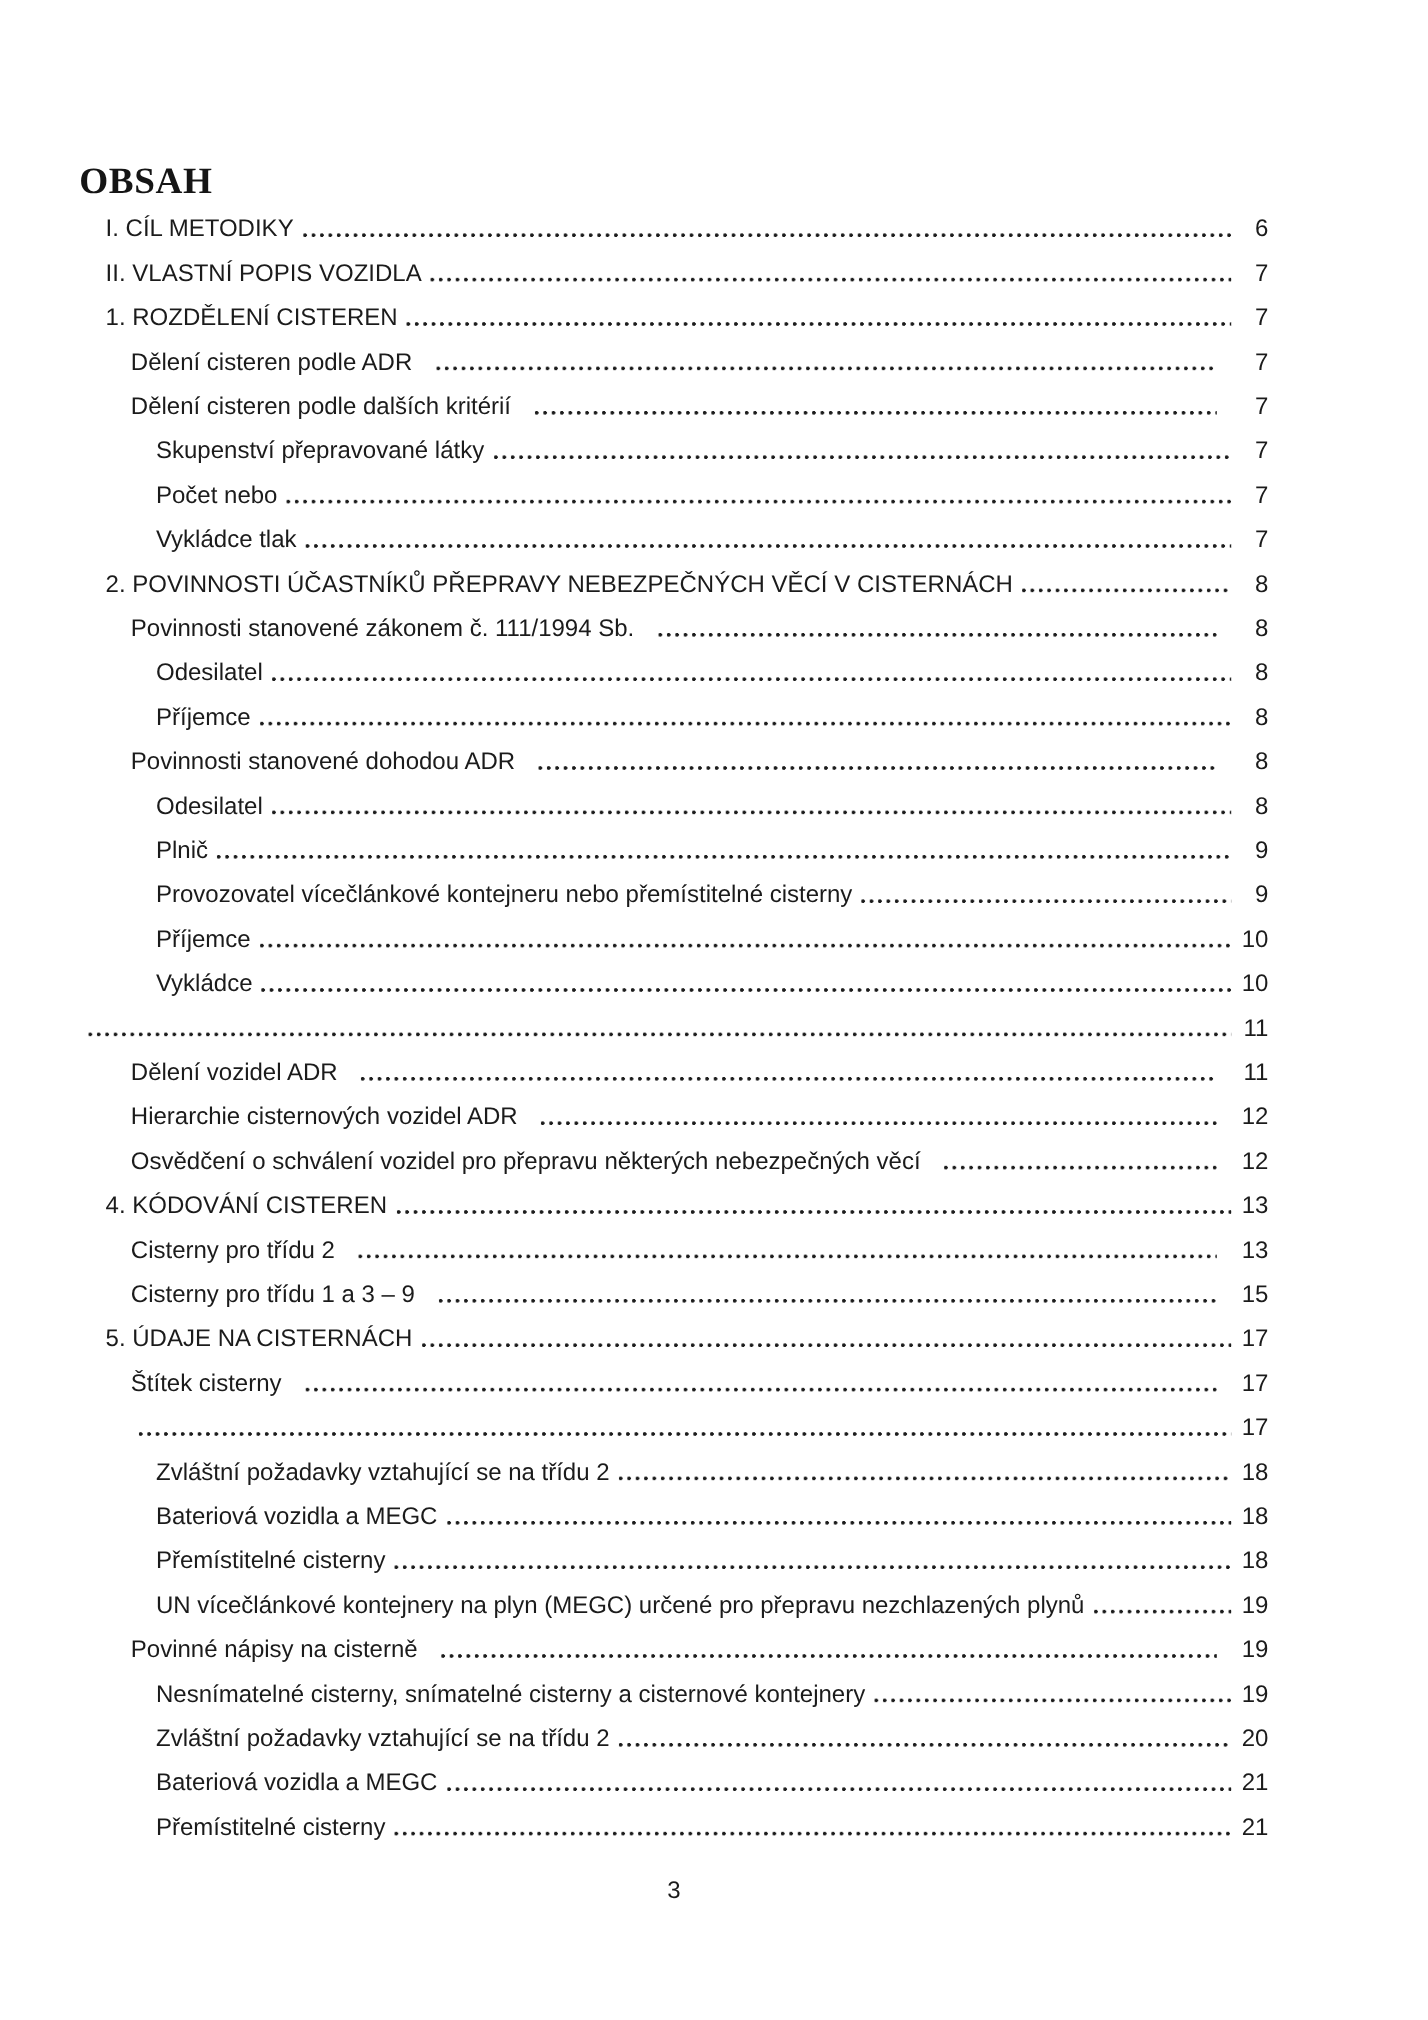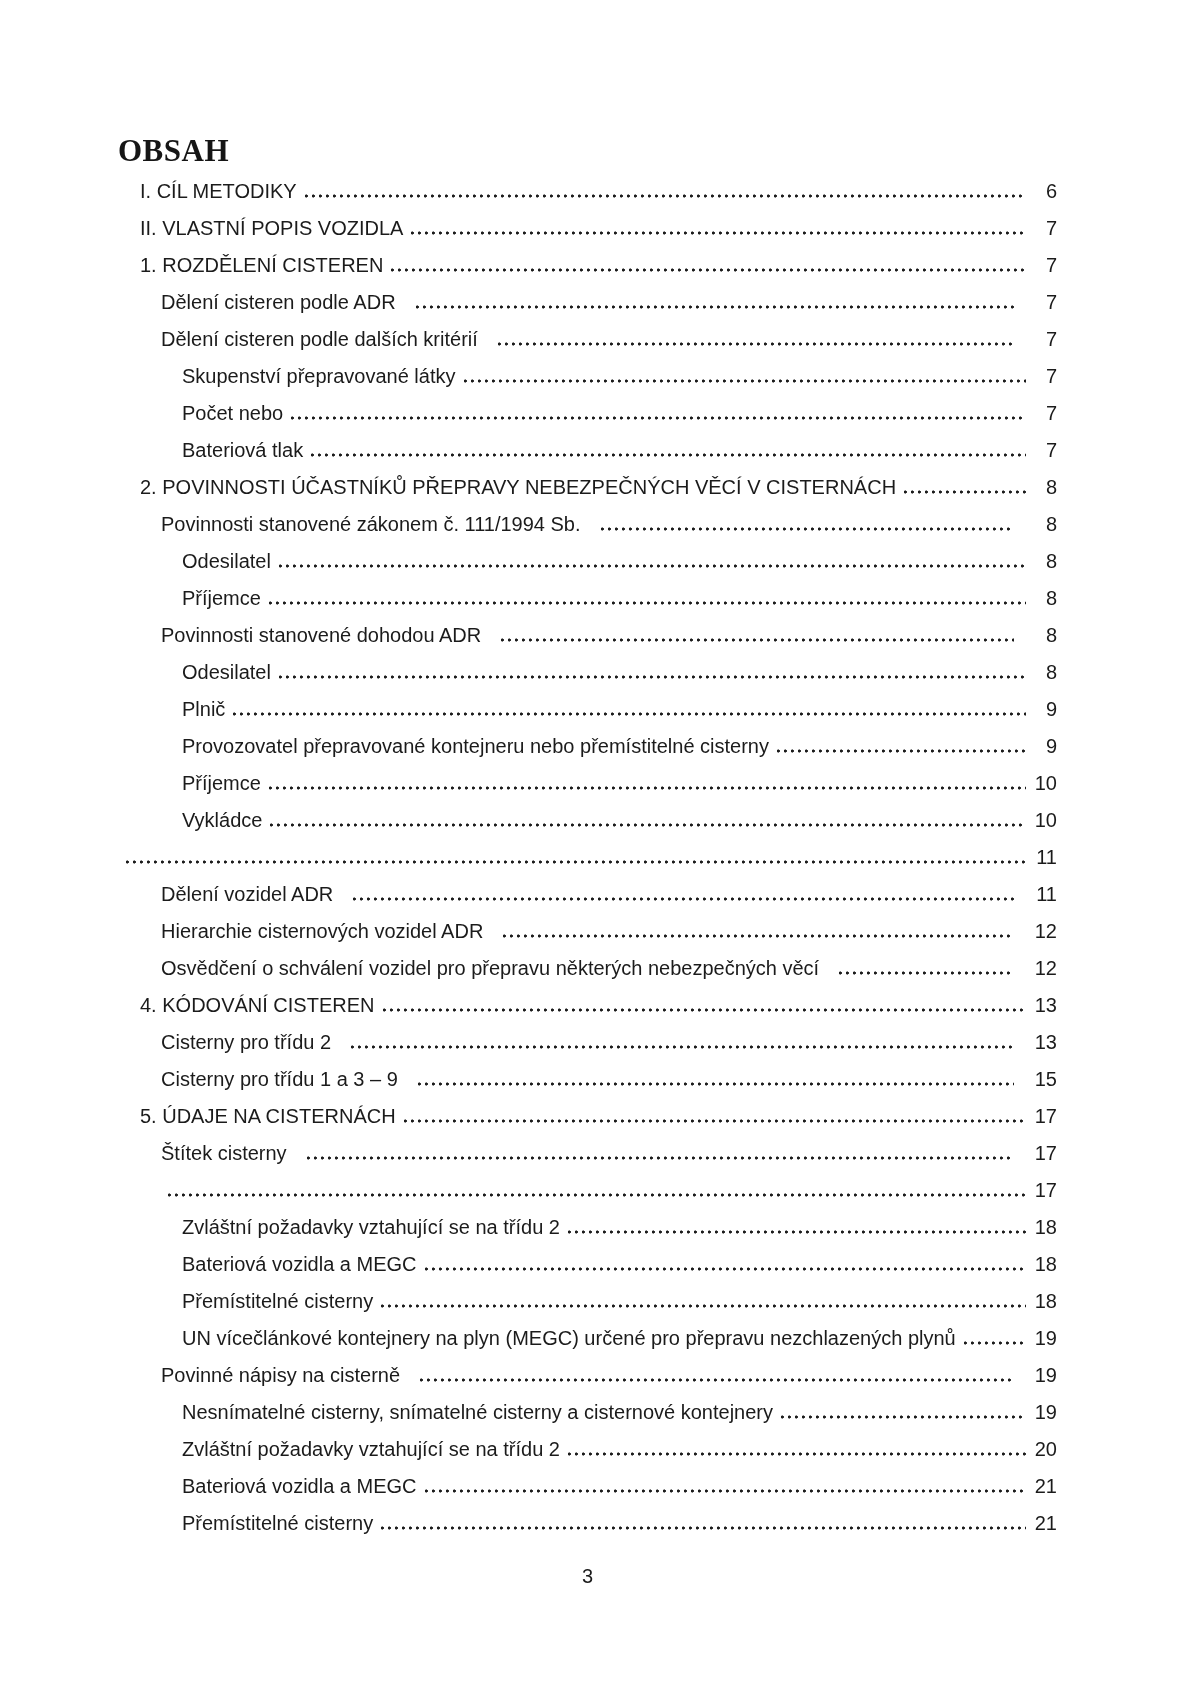--- a/index.html
+++ b/index.html
@@ -14,21 +14,21 @@
     font-family: "Liberation Sans", sans-serif;
     color: #1b1b1b;
     overflow: hidden;
   }
   .page {
     position: absolute;
     top: 0; left: 0;
     width: 1190px;
     height: 1683px;
     box-sizing: border-box;
-    padding: 133px 133px 0 118px;
+    padding: 133px 133px 0 66px;
     background: #ffffff;
   }
   .doc-title {
     font-family: "Liberation Serif", "DejaVu Serif", serif;
     font-weight: 700;
     font-size: 31px;
     line-height: 36px;
     margin: 0 0 11px 0;
     letter-spacing: 0.5px;
     color: #151515;
@@ -110,21 +110,21 @@
         <span class="lbl">Skupenství přepravované látky</span>
         <span class="dots"></span>
         <span class="pg">7</span>
       </div>
       <div class="toc-row lvl2">
         <span class="lbl">Počet nebo</span>
         <span class="dots"></span>
         <span class="pg">7</span>
       </div>
       <div class="toc-row lvl2">
-        <span class="lbl">Bateriová tlak</span>
+        <span class="lbl">Vykládce tlak</span>
         <span class="dots"></span>
         <span class="pg">7</span>
       </div>
       <div class="toc-row lvl0">
         <span class="lbl">2. POVINNOSTI ÚČASTNÍKŮ PŘEPRAVY NEBEZPEČNÝCH VĚCÍ V CISTERNÁCH</span>
         <span class="dots"></span>
         <span class="pg">8</span>
       </div>
       <div class="toc-row lvl1">
         <span class="lbl">Povinnosti stanovené zákonem č. 111/1994 Sb.</span>
@@ -150,21 +150,21 @@
         <span class="lbl">Odesilatel</span>
         <span class="dots"></span>
         <span class="pg">8</span>
       </div>
       <div class="toc-row lvl2">
         <span class="lbl">Plnič</span>
         <span class="dots"></span>
         <span class="pg">9</span>
       </div>
       <div class="toc-row lvl2">
-        <span class="lbl">Provozovatel přepravované kontejneru nebo přemístitelné cisterny</span>
+        <span class="lbl">Provozovatel vícečlánkové kontejneru nebo přemístitelné cisterny</span>
         <span class="dots"></span>
         <span class="pg">9</span>
       </div>
       <div class="toc-row lvl2">
         <span class="lbl">Příjemce</span>
         <span class="dots"></span>
         <span class="pg">10</span>
       </div>
       <div class="toc-row lvl2">
         <span class="lbl">Vykládce</span>

